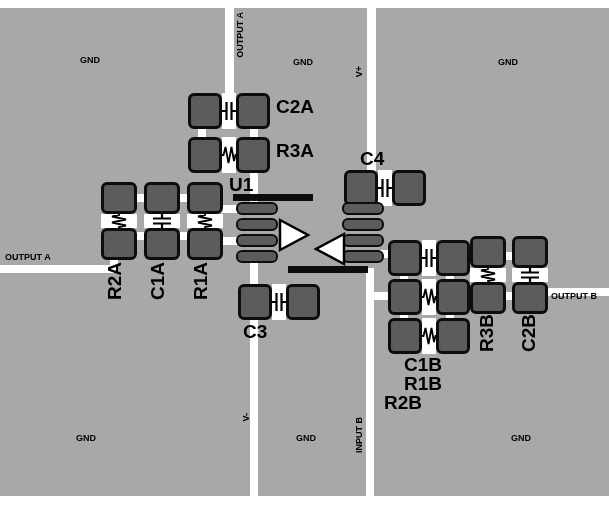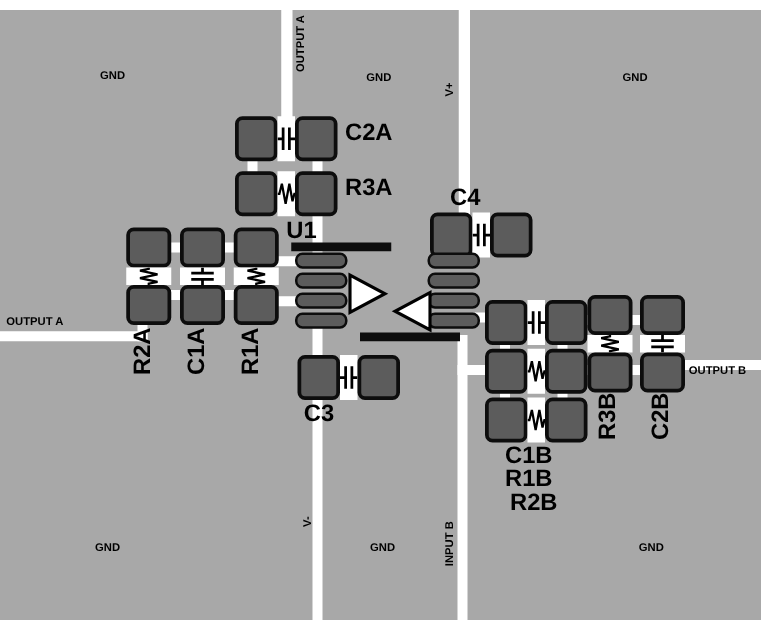--- a/index.html
+++ b/index.html
@@ -206,21 +206,21 @@
   <div class="lbl lbl-big" style="left:229px;top:175px">U1</div>
   <div class="lbl lbl-big" style="left:360px;top:149px">C4</div>
   <div class="lbl lbl-big" style="left:243px;top:322px">C3</div>
 
   <div class="lbl lbl-big vert" style="left:105px;top:262px">R2A</div>
   <div class="lbl lbl-big vert" style="left:148px;top:262px">C1A</div>
   <div class="lbl lbl-big vert" style="left:191px;top:262px">R1A</div>
 
   <div class="lbl lbl-big" style="left:404px;top:355px">C1B</div>
   <div class="lbl lbl-big" style="left:404px;top:374px">R1B</div>
-  <div class="lbl lbl-big" style="left:408px;top:393px">R2B</div>
+  <div class="lbl lbl-big" style="left:384px;top:393px">R2B</div>
 
   <div class="lbl lbl-big vert" style="left:477px;top:314px">R3B</div>
   <div class="lbl lbl-big vert" style="left:519px;top:314px">C2B</div>
 
   <div class="lbl lbl-small vert" style="left:236px;top:12px">OUTPUT A</div>
   <div class="lbl lbl-small vert" style="left:355px;top:66px">V+</div>
   <div class="lbl lbl-small" style="left:5px;top:253px">OUTPUT A</div>
   <div class="lbl lbl-small" style="left:551px;top:292px">OUTPUT B</div>
   <div class="lbl lbl-small vert" style="left:242px;top:413px">V-</div>
   <div class="lbl lbl-small vert" style="left:355px;top:417px">INPUT B</div>

